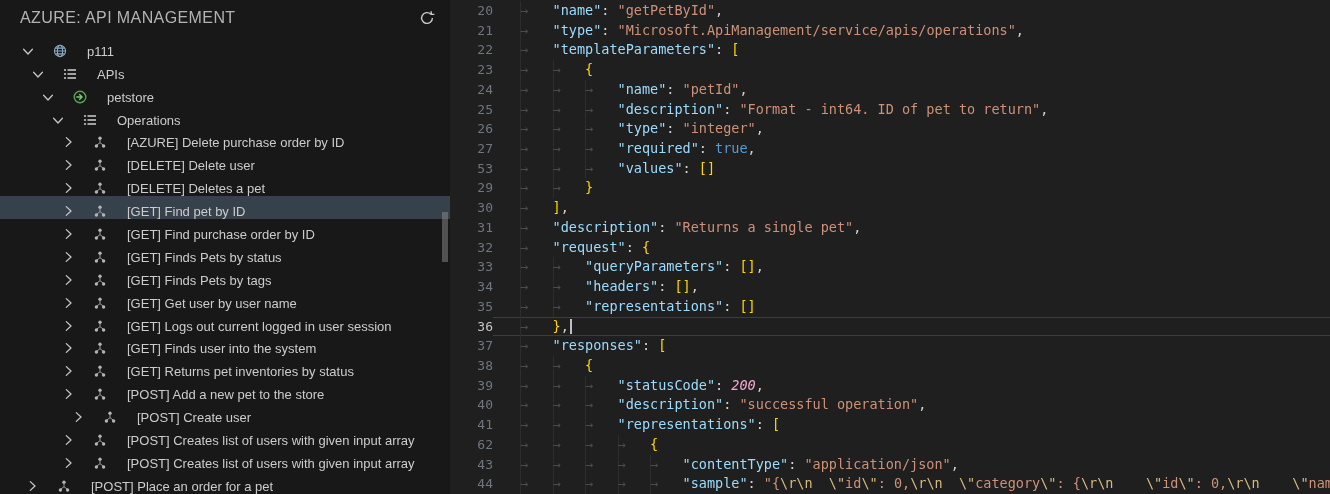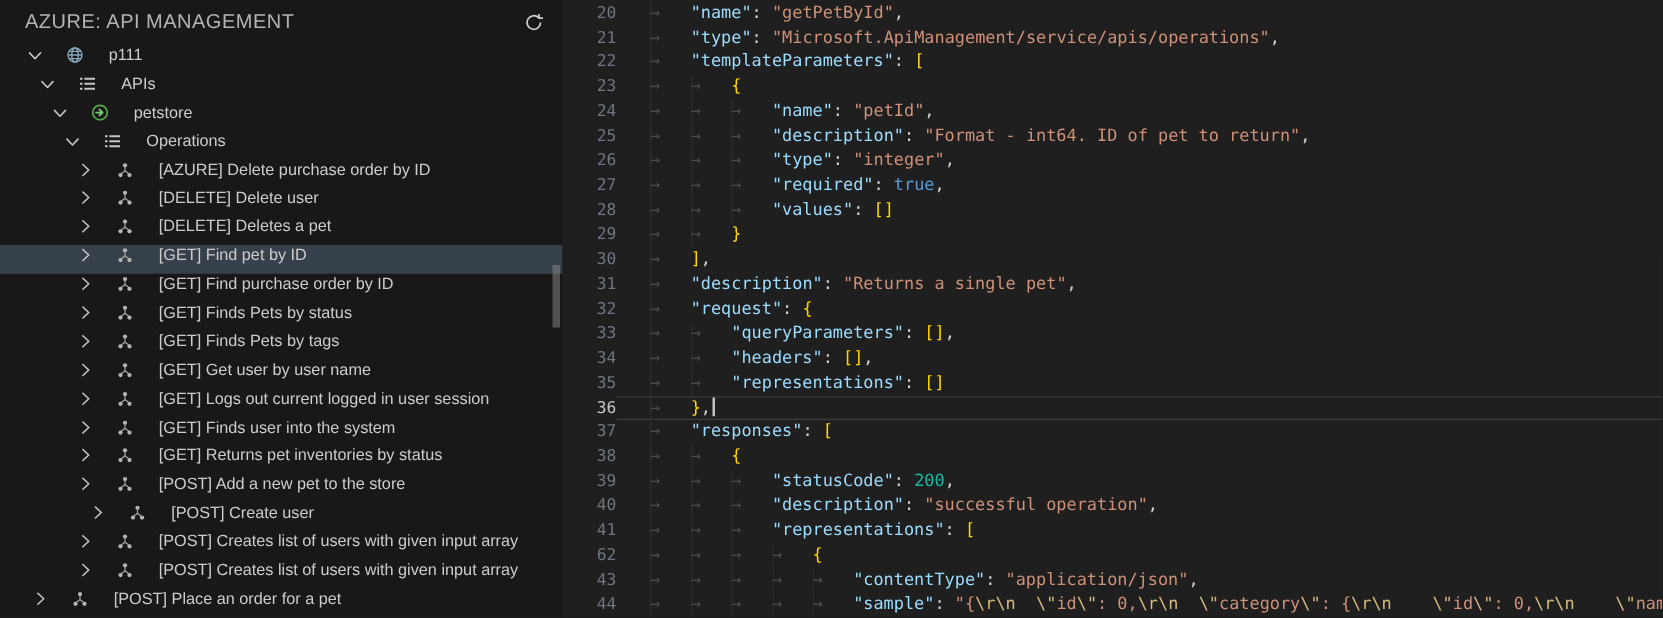--- a/index.html
+++ b/index.html
@@ -7,21 +7,21 @@
     width:1330px; height:494px; overflow:hidden; display:flex;
     background:#1f1f1f; font-family:"Liberation Sans", sans-serif;
     -webkit-font-smoothing:antialiased;
   }
   
   .sidebar { width:450px; flex:none; background:#181818; position:relative; overflow:hidden; }
   .sidebar-header { height:36px; display:flex; align-items:center; padding:0 12px 0 20px; }
   .sidebar-title { font-size:16px; color:#b3b3b3; letter-spacing:0.4px; }
   .refresh-btn { margin-left:auto; width:22px; height:22px; display:flex; align-items:center; justify-content:center; cursor:pointer; border-radius:4px; }
   .tree { position:relative; }
-  .tree-row { height:22.9px; display:flex; align-items:flex-start; cursor:pointer; white-space:nowrap; overflow:hidden;gap:13px; }
+  .tree-row { height:22.9px; display:flex; align-items:flex-end; cursor:pointer; white-space:nowrap; overflow:hidden;gap:13px; }
   .twistie { width:16px; height:16px; flex:none; display:flex; align-items:center; justify-content:center; margin-right:3px; }
   .twistie.exp svg { transform:rotate(90deg); }
   .ticon { width:16px; height:16px; flex:none; margin-right:6px; display:flex; align-items:center; justify-content:center; }
   .tlabel { font-size:13px; color:#cccccc; }
   .sb-scrollbar { position:absolute; top:212px; right:2px; width:6px; height:50px; background:rgba(150,150,150,0.45); }
   
   .editor { flex:1; min-width:0; background:#1f1f1f; padding-top:1px; overflow:hidden;
     font-family:"DejaVu Sans Mono","Liberation Mono",monospace; font-size:13.5px; }
   .line { height:19.72px; line-height:19.72px; display:flex; white-space:pre; }
   .gutter { width:43px; flex:none; text-align:right; color:#6e7681; font-size:13px; user-select:none; }
@@ -373,31 +373,31 @@
 <main class="editor">
   <div class="lines">
       <div class="line"><div class="gutter">20</div><div class="code"><span class="tab">→</span><span style="color: rgb(156, 220, 254);">"name"</span><span style="color: rgb(212, 212, 212);">: </span><span style="color: rgb(206, 145, 120);">"getPetById"</span><span style="color: rgb(212, 212, 212);">,</span></div></div>
       <div class="line"><div class="gutter">21</div><div class="code"><span class="tab">→</span><span style="color: rgb(156, 220, 254);">"type"</span><span style="color: rgb(212, 212, 212);">: </span><span style="color: rgb(206, 145, 120);">"Microsoft.ApiManagement/service/apis/operations"</span><span style="color: rgb(212, 212, 212);">,</span></div></div>
       <div class="line"><div class="gutter">22</div><div class="code"><span class="tab">→</span><span style="color: rgb(156, 220, 254);">"templateParameters"</span><span style="color: rgb(212, 212, 212);">: </span><span style="color: rgb(255, 215, 0);">[</span></div></div>
       <div class="line"><div class="gutter">23</div><div class="code"><span class="tab">→</span><span class="tab">→</span><span style="color: rgb(255, 215, 0);">{</span></div></div>
       <div class="line"><div class="gutter">24</div><div class="code"><span class="tab">→</span><span class="tab">→</span><span class="tab">→</span><span style="color: rgb(156, 220, 254);">"name"</span><span style="color: rgb(212, 212, 212);">: </span><span style="color: rgb(206, 145, 120);">"petId"</span><span style="color: rgb(212, 212, 212);">,</span></div></div>
       <div class="line"><div class="gutter">25</div><div class="code"><span class="tab">→</span><span class="tab">→</span><span class="tab">→</span><span style="color: rgb(156, 220, 254);">"description"</span><span style="color: rgb(212, 212, 212);">: </span><span style="color: rgb(206, 145, 120);">"Format - int64. ID of pet to return"</span><span style="color: rgb(212, 212, 212);">,</span></div></div>
       <div class="line"><div class="gutter">26</div><div class="code"><span class="tab">→</span><span class="tab">→</span><span class="tab">→</span><span style="color: rgb(156, 220, 254);">"type"</span><span style="color: rgb(212, 212, 212);">: </span><span style="color: rgb(206, 145, 120);">"integer"</span><span style="color: rgb(212, 212, 212);">,</span></div></div>
       <div class="line"><div class="gutter">27</div><div class="code"><span class="tab">→</span><span class="tab">→</span><span class="tab">→</span><span style="color: rgb(156, 220, 254);">"required"</span><span style="color: rgb(212, 212, 212);">: </span><span style="color: rgb(86, 156, 214);">true</span><span style="color: rgb(212, 212, 212);">,</span></div></div>
-      <div class="line"><div class="gutter">28</div><div class="code"><span class="tab">→</span><span class="tab">→</span><span class="tab">→</span><span style="color: rgb(156, 220, 254);">"values"</span><span style="color: rgb(212, 212, 212);">: </span><span style="color: rgb(255, 215, 0);">[]</span></div></div>
+      <div class="line"><div class="gutter">53</div><div class="code"><span class="tab">→</span><span class="tab">→</span><span class="tab">→</span><span style="color: rgb(156, 220, 254);">"values"</span><span style="color: rgb(212, 212, 212);">: </span><span style="color: rgb(255, 215, 0);">[]</span></div></div>
       <div class="line"><div class="gutter">29</div><div class="code"><span class="tab">→</span><span class="tab">→</span><span style="color: rgb(255, 215, 0);">}</span></div></div>
       <div class="line"><div class="gutter">30</div><div class="code"><span class="tab">→</span><span style="color: rgb(255, 215, 0);">]</span><span style="color: rgb(212, 212, 212);">,</span></div></div>
       <div class="line"><div class="gutter">31</div><div class="code"><span class="tab">→</span><span style="color: rgb(156, 220, 254);">"description"</span><span style="color: rgb(212, 212, 212);">: </span><span style="color: rgb(206, 145, 120);">"Returns a single pet"</span><span style="color: rgb(212, 212, 212);">,</span></div></div>
       <div class="line"><div class="gutter">32</div><div class="code"><span class="tab">→</span><span style="color: rgb(156, 220, 254);">"request"</span><span style="color: rgb(212, 212, 212);">: </span><span style="color: rgb(255, 215, 0);">{</span></div></div>
       <div class="line"><div class="gutter">33</div><div class="code"><span class="tab">→</span><span class="tab">→</span><span style="color: rgb(156, 220, 254);">"queryParameters"</span><span style="color: rgb(212, 212, 212);">: </span><span style="color: rgb(255, 215, 0);">[]</span><span style="color: rgb(212, 212, 212);">,</span></div></div>
       <div class="line"><div class="gutter">34</div><div class="code"><span class="tab">→</span><span class="tab">→</span><span style="color: rgb(156, 220, 254);">"headers"</span><span style="color: rgb(212, 212, 212);">: </span><span style="color: rgb(255, 215, 0);">[]</span><span style="color: rgb(212, 212, 212);">,</span></div></div>
       <div class="line"><div class="gutter">35</div><div class="code"><span class="tab">→</span><span class="tab">→</span><span style="color: rgb(156, 220, 254);">"representations"</span><span style="color: rgb(212, 212, 212);">: </span><span style="color: rgb(255, 215, 0);">[]</span></div></div>
       <div class="line current"><div class="gutter">36</div><div class="code"><span class="tab">→</span><span style="color: rgb(255, 215, 0);">}</span><span style="color: rgb(212, 212, 212);">,</span><span class="cursor"></span></div></div>
       <div class="line"><div class="gutter">37</div><div class="code"><span class="tab">→</span><span style="color: rgb(156, 220, 254);">"responses"</span><span style="color: rgb(212, 212, 212);">: </span><span style="color: rgb(255, 215, 0);">[</span></div></div>
       <div class="line"><div class="gutter">38</div><div class="code"><span class="tab">→</span><span class="tab">→</span><span style="color: rgb(255, 215, 0);">{</span></div></div>
-      <div class="line"><div class="gutter">39</div><div class="code"><span class="tab">→</span><span class="tab">→</span><span class="tab">→</span><span style="color: rgb(156, 220, 254);">"statusCode"</span><span style="color: rgb(212, 212, 212);">: </span><span style="color: #14b8a6;">200</span><span style="color: rgb(212, 212, 212);">,</span></div></div>
+      <div class="line"><div class="gutter">39</div><div class="code"><span class="tab">→</span><span class="tab">→</span><span class="tab">→</span><span style="color: rgb(156, 220, 254);">"statusCode"</span><span style="color: rgb(212, 212, 212);">: </span><span style="color: #f9a8d4; font-style: italic;">200</span><span style="color: rgb(212, 212, 212);">,</span></div></div>
       <div class="line"><div class="gutter">40</div><div class="code"><span class="tab">→</span><span class="tab">→</span><span class="tab">→</span><span style="color: rgb(156, 220, 254);">"description"</span><span style="color: rgb(212, 212, 212);">: </span><span style="color: rgb(206, 145, 120);">"successful operation"</span><span style="color: rgb(212, 212, 212);">,</span></div></div>
       <div class="line"><div class="gutter">41</div><div class="code"><span class="tab">→</span><span class="tab">→</span><span class="tab">→</span><span style="color: rgb(156, 220, 254);">"representations"</span><span style="color: rgb(212, 212, 212);">: </span><span style="color: rgb(255, 215, 0);">[</span></div></div>
       <div class="line"><div class="gutter">62</div><div class="code"><span class="tab">→</span><span class="tab">→</span><span class="tab">→</span><span class="tab">→</span><span style="color: rgb(255, 215, 0);">{</span></div></div>
       <div class="line"><div class="gutter">43</div><div class="code"><span class="tab">→</span><span class="tab">→</span><span class="tab">→</span><span class="tab">→</span><span class="tab">→</span><span style="color: rgb(156, 220, 254);">"contentType"</span><span style="color: rgb(212, 212, 212);">: </span><span style="color: rgb(206, 145, 120);">"application/json"</span><span style="color: rgb(212, 212, 212);">,</span></div></div>
       <div class="line"><div class="gutter">44</div><div class="code"><span class="tab">→</span><span class="tab">→</span><span class="tab">→</span><span class="tab">→</span><span class="tab">→</span><span style="color: rgb(156, 220, 254);">"sample"</span><span style="color: rgb(212, 212, 212);">: </span><span style="color: rgb(206, 145, 120);">"{</span><span style="color: rgb(215, 186, 125);">\r\n</span><span style="color: rgb(206, 145, 120);">  </span><span style="color: rgb(215, 186, 125);">\"</span><span style="color: rgb(206, 145, 120);">id</span><span style="color: rgb(215, 186, 125);">\"</span><span style="color: rgb(206, 145, 120);">: 0,</span><span style="color: rgb(215, 186, 125);">\r\n</span><span style="color: rgb(206, 145, 120);">  </span><span style="color: rgb(215, 186, 125);">\"</span><span style="color: rgb(206, 145, 120);">category</span><span style="color: rgb(215, 186, 125);">\"</span><span style="color: rgb(206, 145, 120);">: {</span><span style="color: rgb(215, 186, 125);">\r\n</span><span style="color: rgb(206, 145, 120);">    </span><span style="color: rgb(215, 186, 125);">\"</span><span style="color: rgb(206, 145, 120);">id</span><span style="color: rgb(215, 186, 125);">\"</span><span style="color: rgb(206, 145, 120);">: 0,</span><span style="color: rgb(215, 186, 125);">\r\n</span><span style="color: rgb(206, 145, 120);">    </span><span style="color: rgb(215, 186, 125);">\"</span><span style="color: rgb(206, 145, 120);">name</span></div></div>
     </div>
 </main>
 
 </body></html>

